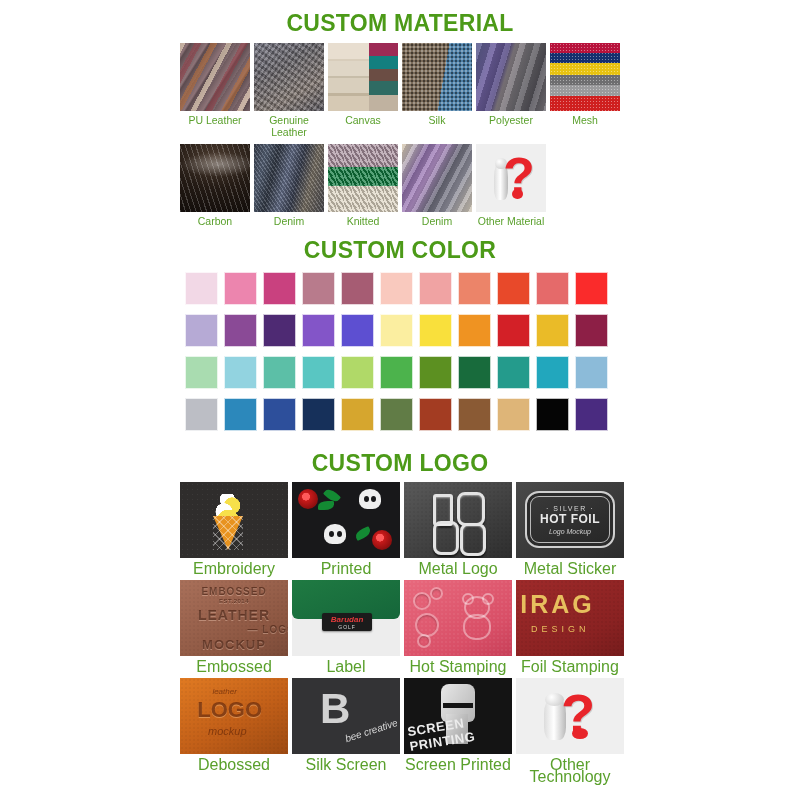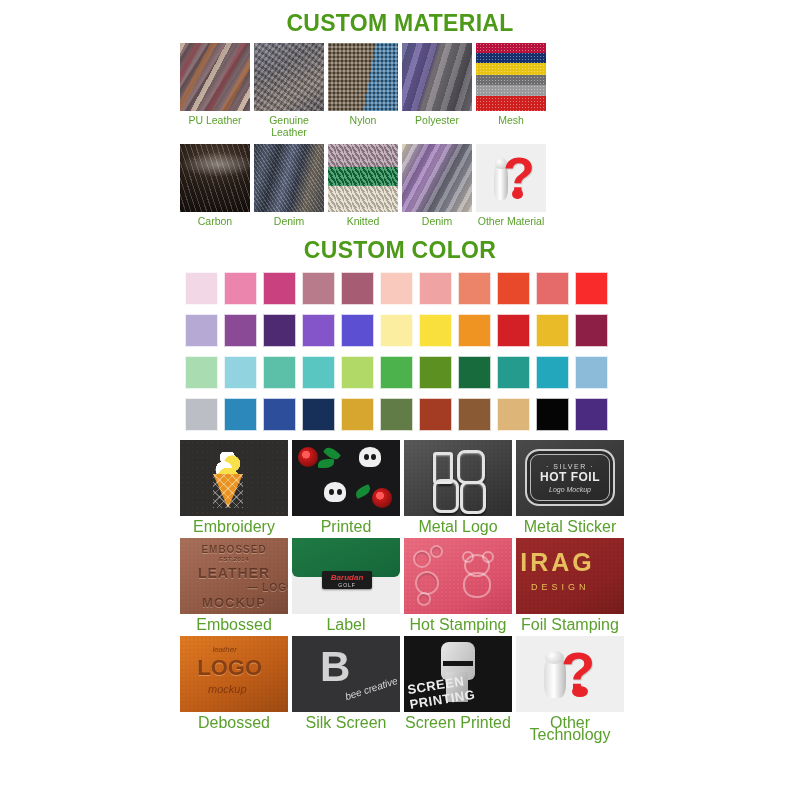--- a/index.html
+++ b/index.html
@@ -516,23 +516,29 @@
         <div class="mat-label" style="color: rgb(90, 160, 44);">PU Leather</div>
       </div>
       <div class="mat-cell">
         <div class="mat-thumb">
             <div class="tx t-gen"></div>
           </div>
         <div class="mat-label" style="color: rgb(90, 160, 44);">Genuine Leather</div>
       </div>
       <div class="mat-cell">
         <div class="mat-thumb">
+            <div class="tx t-canvas"></div>
+          </div>
+        <div class="mat-label" style="color: rgb(90, 160, 44);">Canvas</div>
+      </div>
+      <div class="mat-cell">
+        <div class="mat-thumb">
             <div class="tx t-nylon"></div>
           </div>
-        <div class="mat-label" style="color: rgb(90, 160, 44);">Nylon</div>
+        <div class="mat-label" style="color: rgb(90, 160, 44);">Silk</div>
       </div>
       <div class="mat-cell">
         <div class="mat-thumb">
             <div class="tx t-poly"></div>
           </div>
         <div class="mat-label" style="color: rgb(90, 160, 44);">Polyester</div>
       </div>
       <div class="mat-cell">
         <div class="mat-thumb">
             <div class="tx t-mesh"></div>
@@ -630,20 +636,21 @@
       <div class="swatch" style="background-color: rgb(214, 166, 46);"></div>
       <div class="swatch" style="background-color: rgb(97, 124, 70);"></div>
       <div class="swatch" style="background-color: rgb(163, 60, 34);"></div>
       <div class="swatch" style="background-color: rgb(138, 90, 52);"></div>
       <div class="swatch" style="background-color: rgb(222, 181, 120);"></div>
       <div class="swatch" style="background-color: rgb(5, 5, 5);"></div>
       <div class="swatch" style="background-color: rgb(74, 43, 128);"></div>
     </div>
   </div>
 
+  <div class="section-title" id="logo-title" style="color: rgb(76, 154, 24);">CUSTOM LOGO</div>
 
   <div class="logo-wrap">
 
     <div class="logo-row">
       <div class="logo-cell">
         <div class="logo-thumb t-emb">
           <div class="ice-swirl"></div>
           <div class="ice-cone"></div>
         </div>
         <div class="logo-label" style="color: rgb(90, 160, 44);">Embroidery</div>

